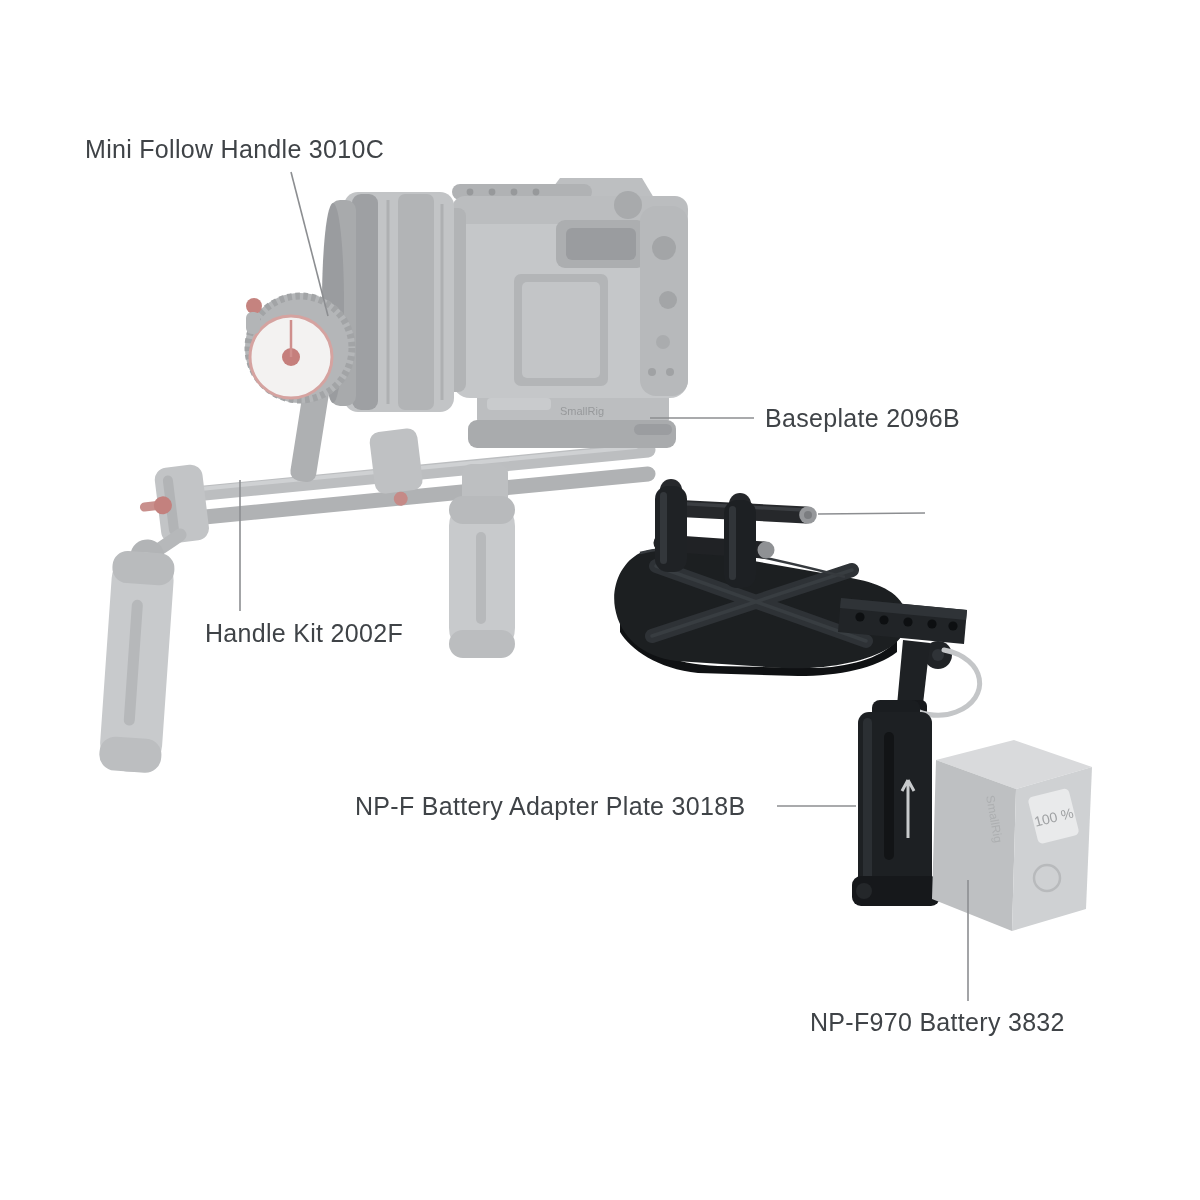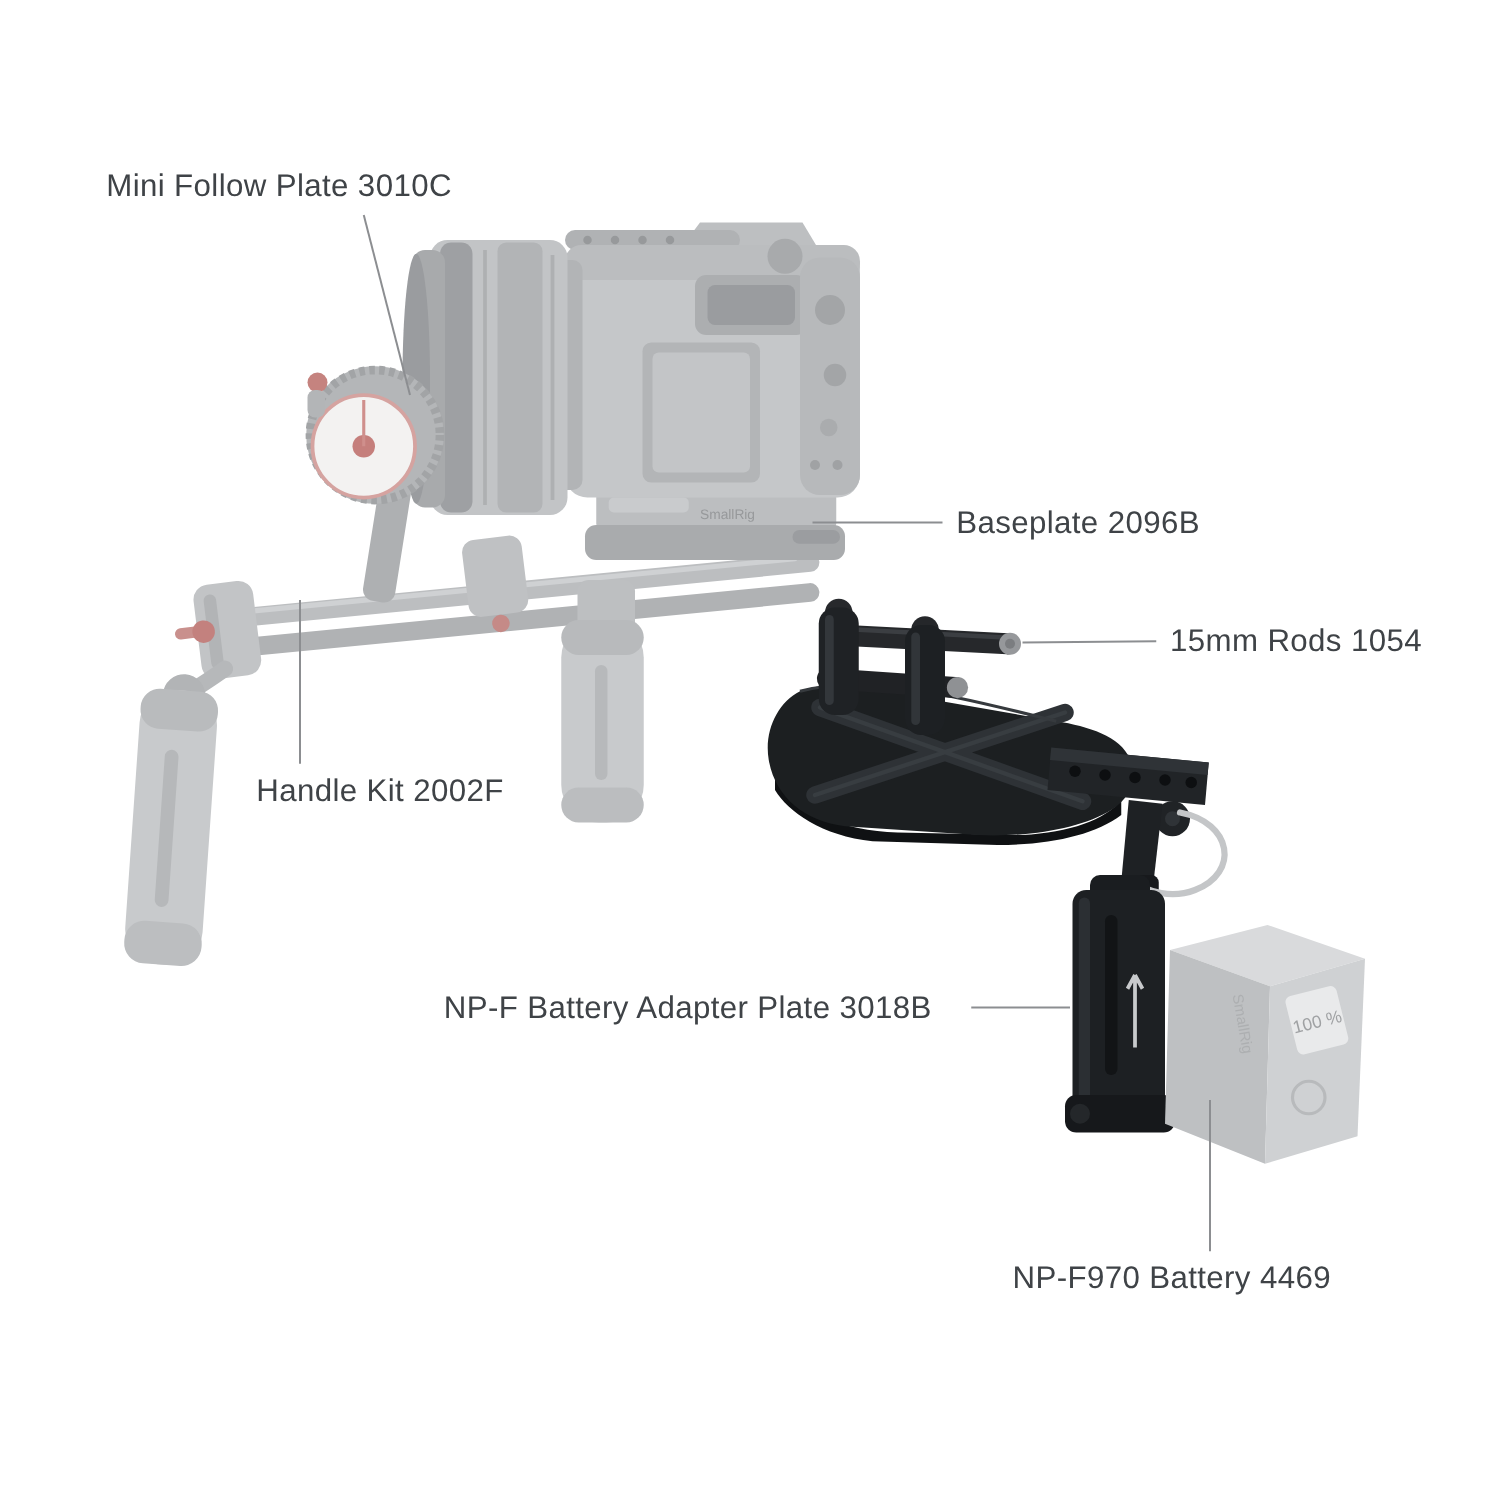--- a/index.html
+++ b/index.html
@@ -187,20 +187,19 @@
     <g stroke="#8c8e91" stroke-width="1.6">
       <line x1="291" y1="172" x2="328" y2="316"></line>
       <line x1="754" y1="418" x2="650" y2="418"></line>
       <line x1="925" y1="513" x2="818" y2="514"></line>
       <line x1="240" y1="611" x2="240" y2="480"></line>
       <line x1="777" y1="806" x2="856" y2="806"></line>
       <line x1="968" y1="1001" x2="968" y2="880"></line>
     </g>
   </svg>
 
-  <div class="callout" style="left:85px; top:134px">Mini Follow Plate 3010C</div>
+  <div class="callout" style="left:85px; top:134px">Mini Follow Handle 3010C</div>
   <div class="callout" style="left:765px; top:403px">Baseplate 2096B</div>
-  <div class="callout" style="left:936px; top:498px">15mm Rods 1054</div>
   <div class="callout" style="left:205px; top:618px">Handle Kit 2002F</div>
   <div class="callout" style="left:355px; top:791px">NP-F Battery Adapter Plate 3018B</div>
-  <div class="callout" style="left:810px; top:1007px">NP-F970 Battery 4469</div>
+  <div class="callout" style="left:810px; top:1007px">NP-F970 Battery 3832</div>
 
 </div>
 
 </body></html>

